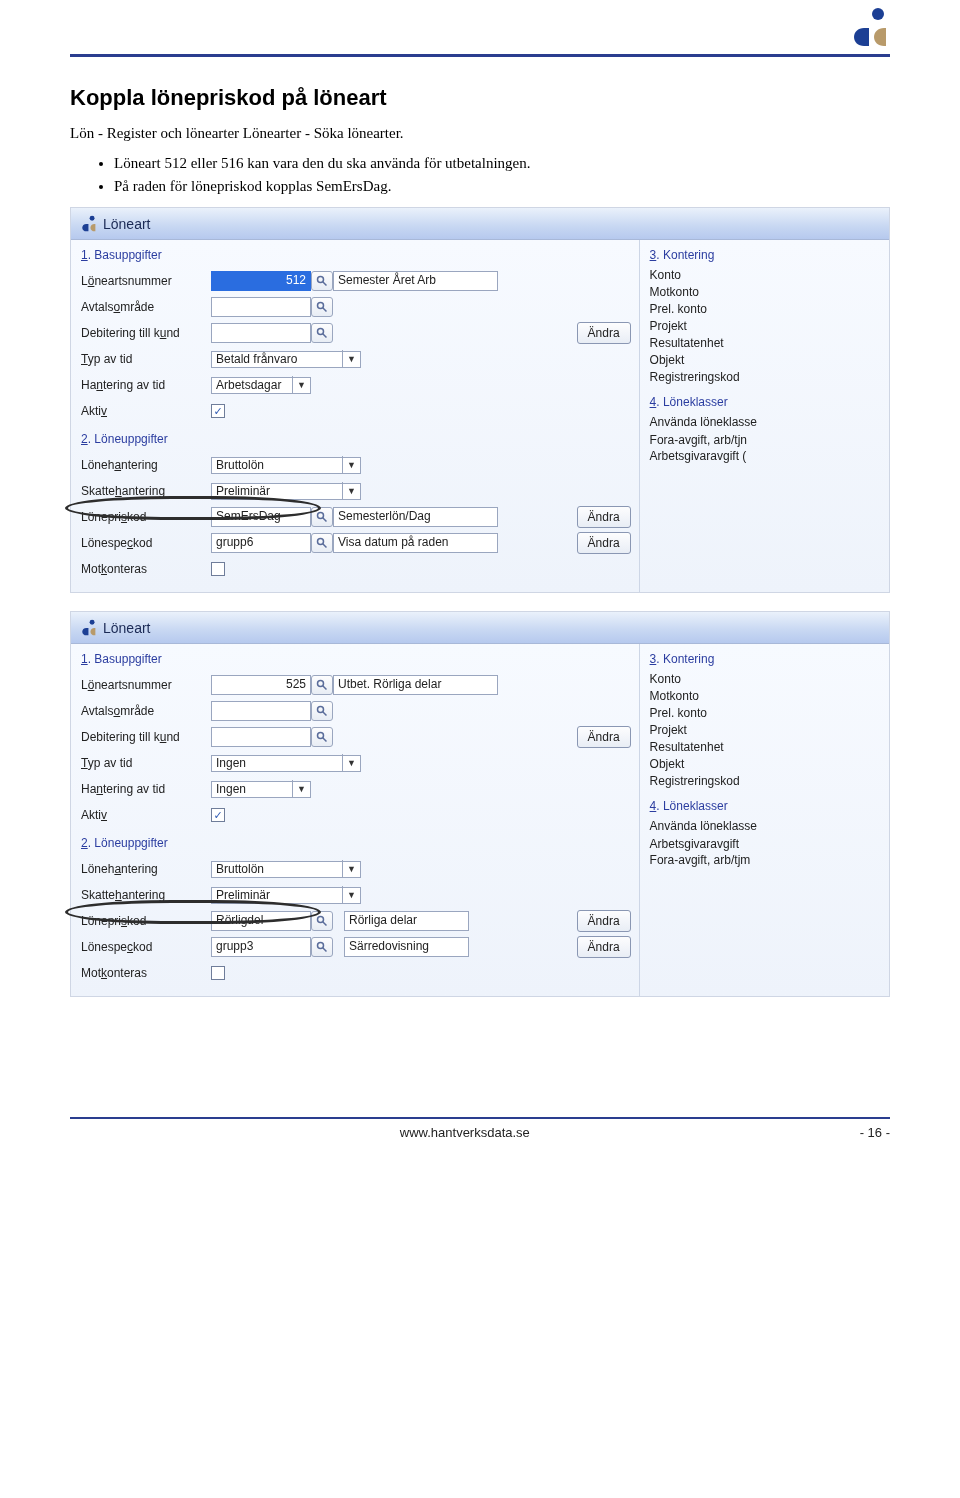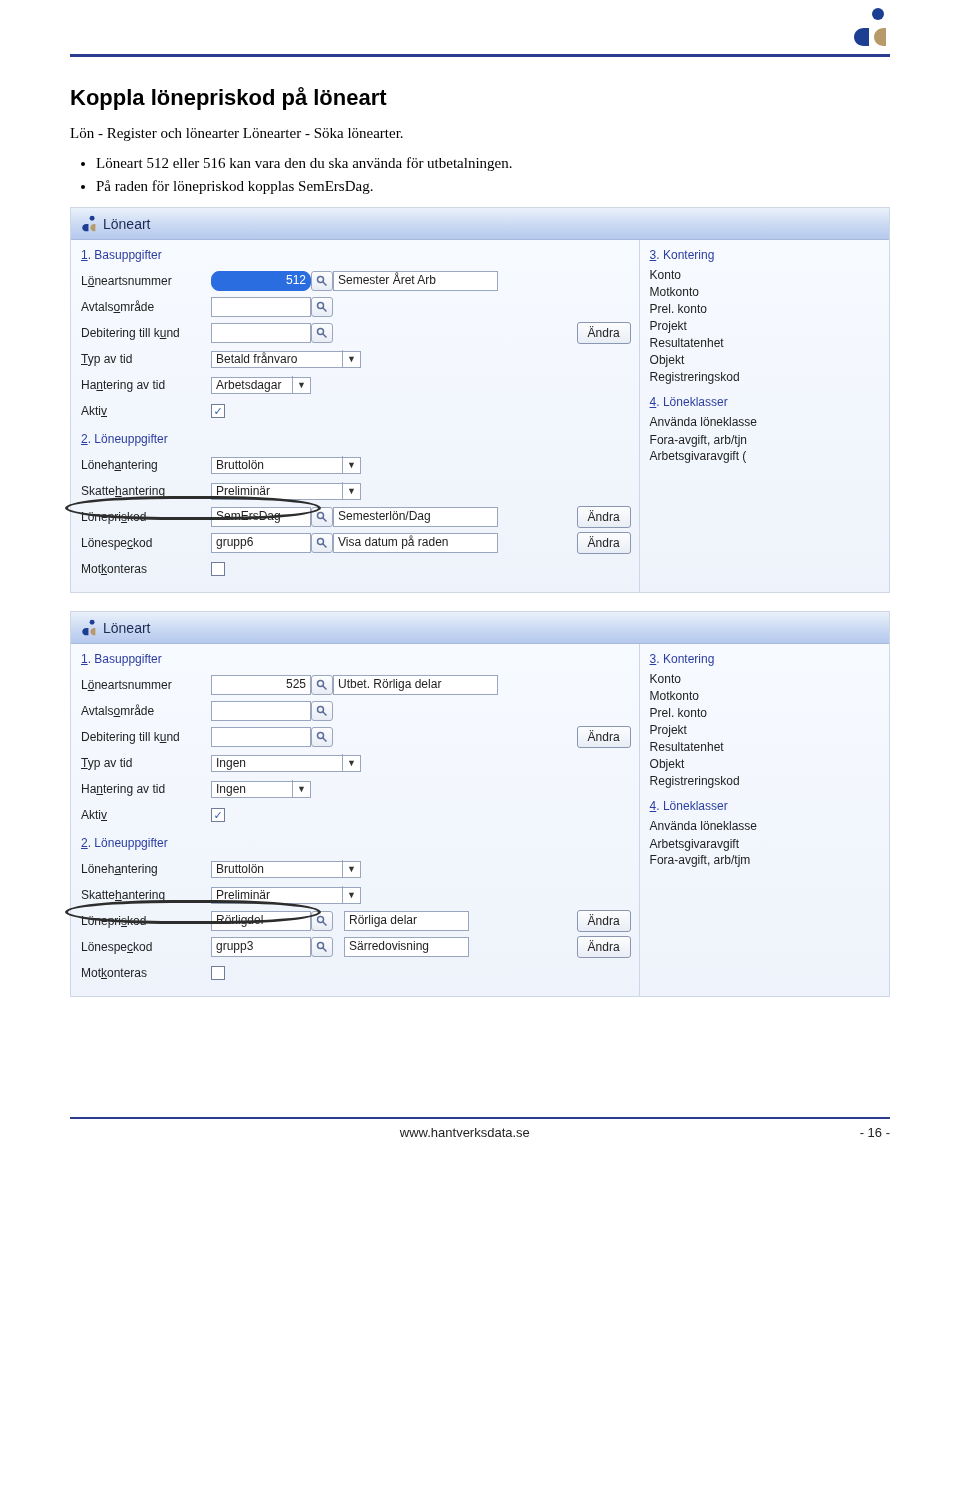--- a/index.html
+++ b/index.html
@@ -2,37 +2,37 @@
 <html><head>
 <meta charset="utf-8">
 <style>
   * { box-sizing: border-box; margin: 0; padding: 0; }
   html, body { width: 960px; font-family: "Segoe UI", Tahoma, sans-serif; background: #fff; color: #000; }
   .page { width: 960px; min-height: 1498px; padding: 10px 70px 30px 70px; position: relative; }
   .header-logo { position: absolute; top: 6px; right: 70px; }
   .header-rule { height: 3px; background: #2a3d8f; margin-top: 44px; margin-bottom: 28px; }
   h1 { font-family: Verdana, Geneva, sans-serif; font-size: 22px; font-weight: 700; margin-bottom: 14px; }
   .lead { font-family: "Georgia", "Times New Roman", serif; font-size: 15px; margin-bottom: 10px; }
-  ul.doc { margin-left: 26px; margin-bottom: 10px; }
+  ul.doc { margin-left: 44px; margin-bottom: 10px; }
   ul.doc li { font-family: "Georgia", "Times New Roman", serif; font-size: 15px; line-height: 1.5; }
   
   .sshot { border: 1px solid #cfd6e4; margin: 6px 0 18px 0; font-family: "Segoe UI", Tahoma, sans-serif; font-size: 12px; color: #222; }
   .sshot .titlebar { height: 32px; background: linear-gradient(#eaf1fb,#c7d7f2 60%,#b6c9ee); display: flex; align-items: center; padding-left: 8px; border-bottom: 1px solid #a8b8d8; gap: 6px; }
   .sshot .titlebar .win-title { font-size: 14px; color: #1b2a55; }
   .sshot-body { display: flex; background: linear-gradient(#f7faff,#eef3fb); }
   .left-col { width: 570px; padding: 6px 8px 10px 10px; border-right: 1px solid #cdd6e6; position: relative; }
   .right-col { width: 250px; padding: 6px 8px 10px 10px; }
   .grp-title { color: #2b3da0; font-size: 12px; margin: 2px 0 6px 0; }
   .grp-title .ul { text-decoration: underline; }
   .row { display: flex; align-items: center; height: 26px; }
   .row .lbl { width: 130px; font-size: 12px; white-space: nowrap; }
   .row .lbl .ul { text-decoration: underline; }
   .txt { height: 20px; border: 1px solid #9aa6bf; background: #fff; padding: 1px 4px; font-size: 12px; }
   .txt.right { text-align: right; }
-  .txt.sel { background: #2a6de0; color: #fff; border-color: #2a6de0; border-radius: 8px; }
+  .txt.sel { background: #2a6de0; color: #fff; border-color: #2a6de0; }
   .txt.w100 { width: 100px; }
   .txt.w125 { width: 125px; margin-left: 11px; }
   .txt.w165 { width: 165px; }
   .chk { width: 14px; height: 14px; border: 1px solid #6f7d9a; background: #fff; display: inline-flex; align-items: center; justify-content: center; font-size: 11px; color: #2f5ab3; }
   .btn { height: 22px; border: 1px solid #8a97b3; background: linear-gradient(#fdfdfe,#e8edf5); border-radius: 3px; padding: 0 10px; font-size: 12px; display: inline-flex; align-items: center; }
   .spy { width: 22px; height: 20px; border: 1px solid #9aa6bf; background: linear-gradient(#fdfdfe,#e8edf5); border-radius: 3px; display: inline-flex; align-items: center; justify-content: center; }
   .combo { height: 17px; border: 1px solid #9aa6bf; background: #fff; font-size: 12px; display: flex; align-items: center; justify-content: space-between; padding-left: 4px; }
   .combo .arrow { width: 18px; height: 18px; border-left: 1px solid #9aa6bf; display: inline-flex; align-items: center; justify-content: center; color: #333; font-size: 9px; }
   .combo.w150 { width: 150px; }
   .combo.w100 { width: 100px; }

